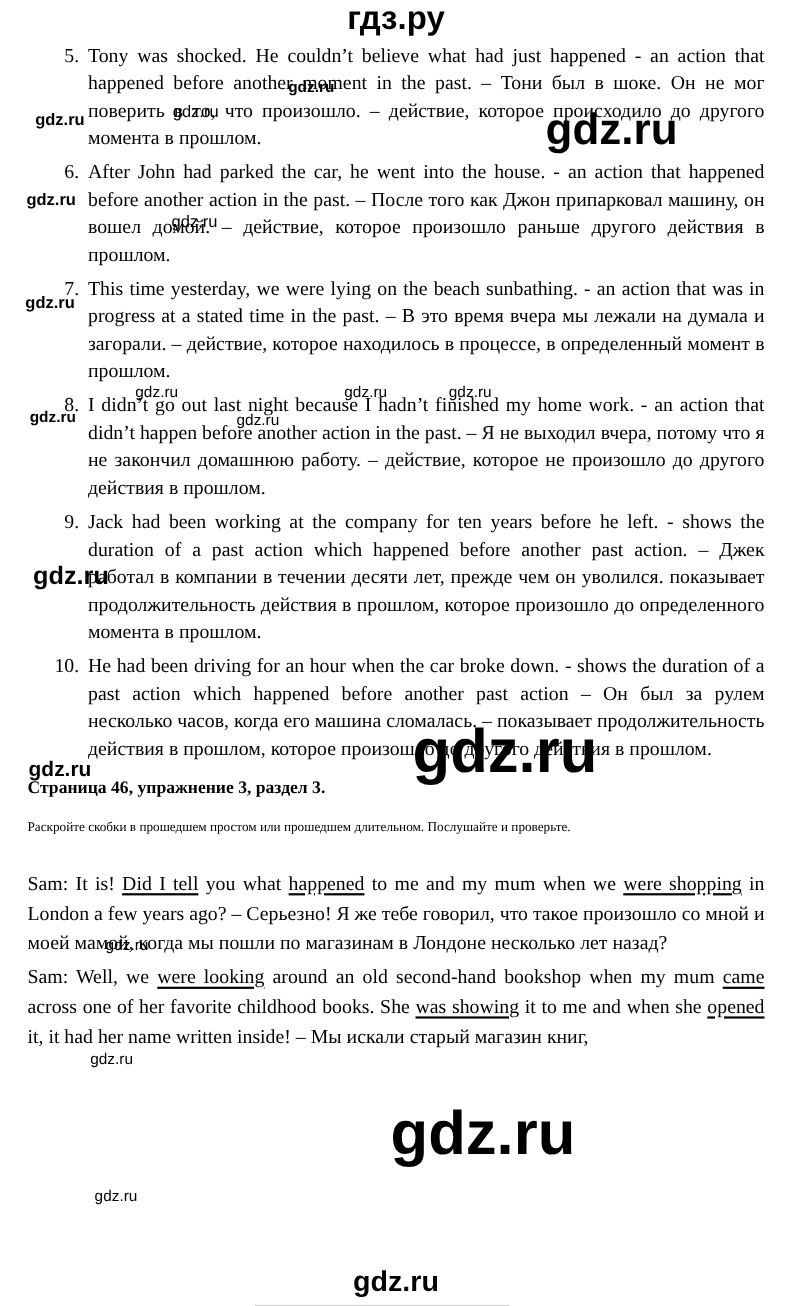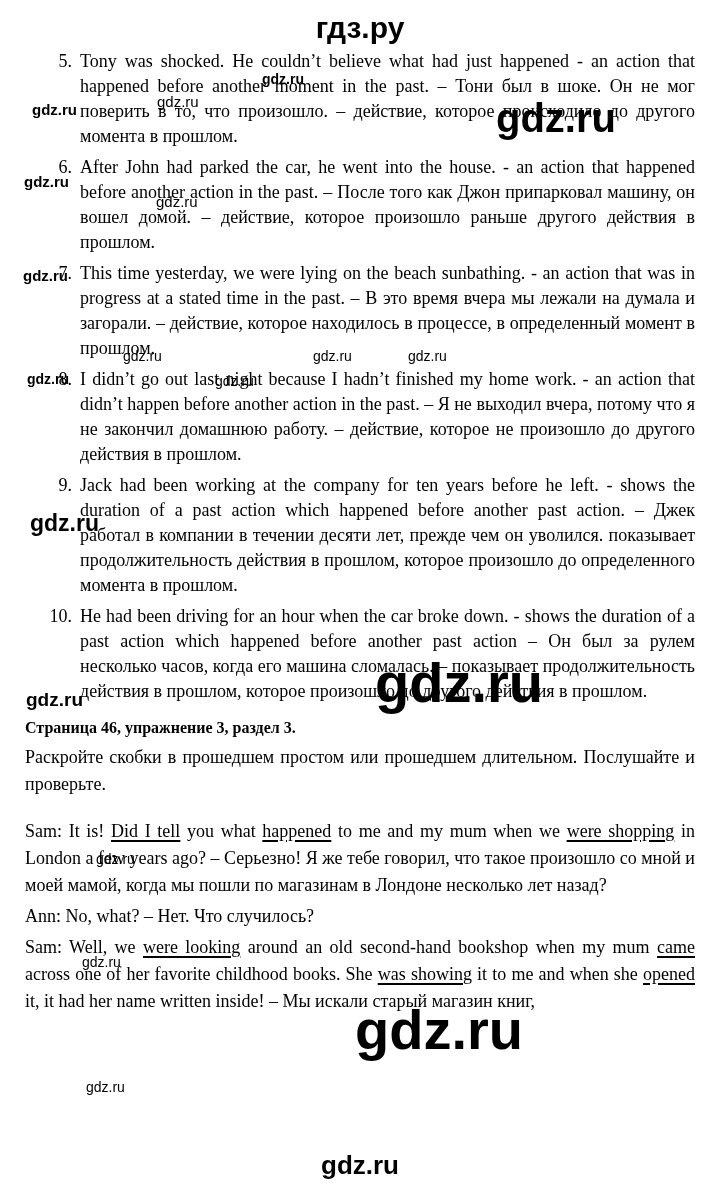--- a/index.html
+++ b/index.html
@@ -12,21 +12,21 @@
     color:#000;
     font-family:"Liberation Serif", serif;
     overflow:hidden;
   }
   .logo {
     text-align:center;
     font-family:"Liberation Sans", sans-serif;
     font-weight:bold;
     font-size:30px;
     line-height:34px;
-    padding-top:11px;
+    padding-top:0;
   }
   .list { margin:4px 25px 0 25px; }
   .item {
     position:relative;
     padding-left:55px;
     text-align:justify;
     font-size:18px;
     line-height:25px;
     margin-bottom:6px;
   }
@@ -38,22 +38,22 @@
   }
   .heading {
     margin:12px 25px 0 25px;
     font-weight:bold;
     font-size:16px;
     line-height:24px;
   }
   .instructions {
     margin:4px 25px 0 25px;
     text-align:justify;
-    font-size:18px;
-    line-height:27px;
+    font-size:12px;
+    line-height:37px;
   }
   .dialogue { margin:20px 25px 0 25px; }
   .dialogue p {
     margin:0 0 4px 0;
     text-align:justify;
     font-size:18px;
     line-height:27px;
   }
   .dialogue u {
     text-decoration:underline;
@@ -105,21 +105,20 @@
     <div class="item">
       <span class="num">10.</span><span>He had been driving for an hour when the car broke down. - shows the duration of a past action which happened before another past action – Он был за рулем несколько часов, когда его машина сломалась. – показывает продолжительность действия в прошлом, которое произошло до другого действия в прошлом.</span>
     </div>
   </div>
 
   <div class="heading">Страница 46, упражнение 3, раздел 3.</div>
   <div class="instructions">Раскройте скобки в прошедшем простом или прошедшем длительном. Послушайте и проверьте.</div>
 
   <div class="dialogue">
     <p>Sam: It is! <u>Did I tell</u> you what <u>happened</u> to me and my mum when we <u>were shopping</u> in London a few years ago? – Серьезно! Я же тебе говорил, что такое произошло со мной и моей мамой, когда мы пошли по магазинам в Лондоне несколько лет назад?</p>
-    <p>Ann: No, what? – Нет. Что случилось?</p>
     <p>Sam: Well, we <u>were looking</u> around an old second-hand bookshop when my mum <u>came</u> across one of her favorite childhood books. She <u>was showing</u> it to me and when she <u>opened</u> it, it had her name written inside! – Мы искали старый магазин книг,</p>
   </div>
 
   <div class="footer">gdz.ru</div>
 
   <div>
       <span class="wm b" style="left: 262px; top: 72px; font-size: 14px;">gdz.ru</span>
       <span class="wm" style="left: 157px; top: 94px; font-size: 15px;">gdz.ru</span>
       <span class="wm b" style="left: 32px; top: 102px; font-size: 15px;">gdz.ru</span>
       <span class="wm b" style="left: 496px; top: 98px; font-size: 40px;">gdz.ru</span>

